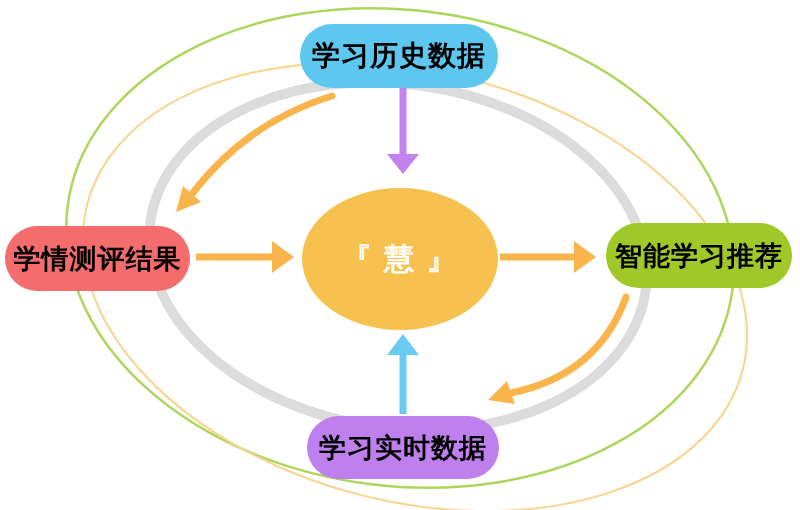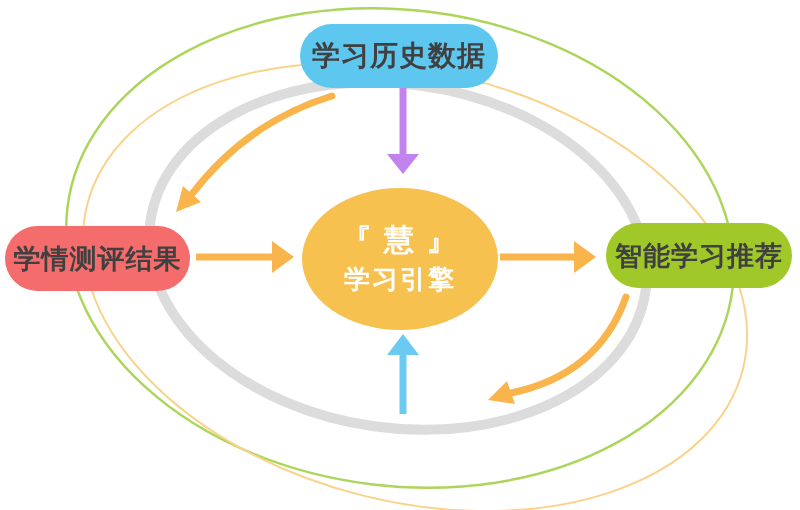--- a/index.html
+++ b/index.html
@@ -3,21 +3,21 @@
 <meta charset="utf-8">
 <style>
   html,body{margin:0;padding:0;background:#ffffff;}
   .stage{
     position:relative;width:800px;height:510px;overflow:hidden;background:#ffffff;
     font-family:"Liberation Sans","DejaVu Sans",sans-serif;
   }
   .stage svg{position:absolute;left:0;top:0;}
   .pill{
     position:absolute;display:flex;align-items:center;justify-content:center;
-    color:#404040;font-weight:bold;font-size:27px;letter-spacing:1px;
+    color:#000000;font-weight:bold;font-size:27px;letter-spacing:1px;
     border-radius:33px;white-space:nowrap;z-index:2;
   }
   .pill-top{left:300px;top:24px;width:198px;height:64px;font-size:28px;border-radius:32px;}
   .pill-left{left:5px;top:226px;width:185px;height:65px;}
   .pill-right{left:606px;top:223px;width:186px;height:65px;}
   .pill-bottom{left:307px;top:416px;width:192px;height:63px;border-radius:32px;}
   .center-ellipse{
     position:absolute;left:302px;top:188px;width:196px;height:142px;
     border-radius:50%;display:flex;flex-direction:column;align-items:center;
     justify-content:center;color:#ffffff;font-weight:bold;z-index:2;
@@ -60,19 +60,21 @@
   </div>
 
   <div class="pill pill-left" style="background-color: rgb(245, 108, 108);">
     <span>学情测评结果</span>
   </div>
 
   <div class="pill pill-right" style="background-color: rgb(159, 200, 40); text-align: center;">
     <span>智能学习推荐</span>
   </div>
 
+  <div class="pill pill-bottom" style="background-color: rgb(189, 128, 236);">
+    <span>学习实时数据</span>
+  </div>
 
   <div class="center-ellipse" style="background-color: rgb(247, 193, 79);">
     <div class="center-line1">『 慧 』</div>
-    <div class="center-line2">学习引擎</div>
   </div>
 
 </div>
 
 </body></html>

